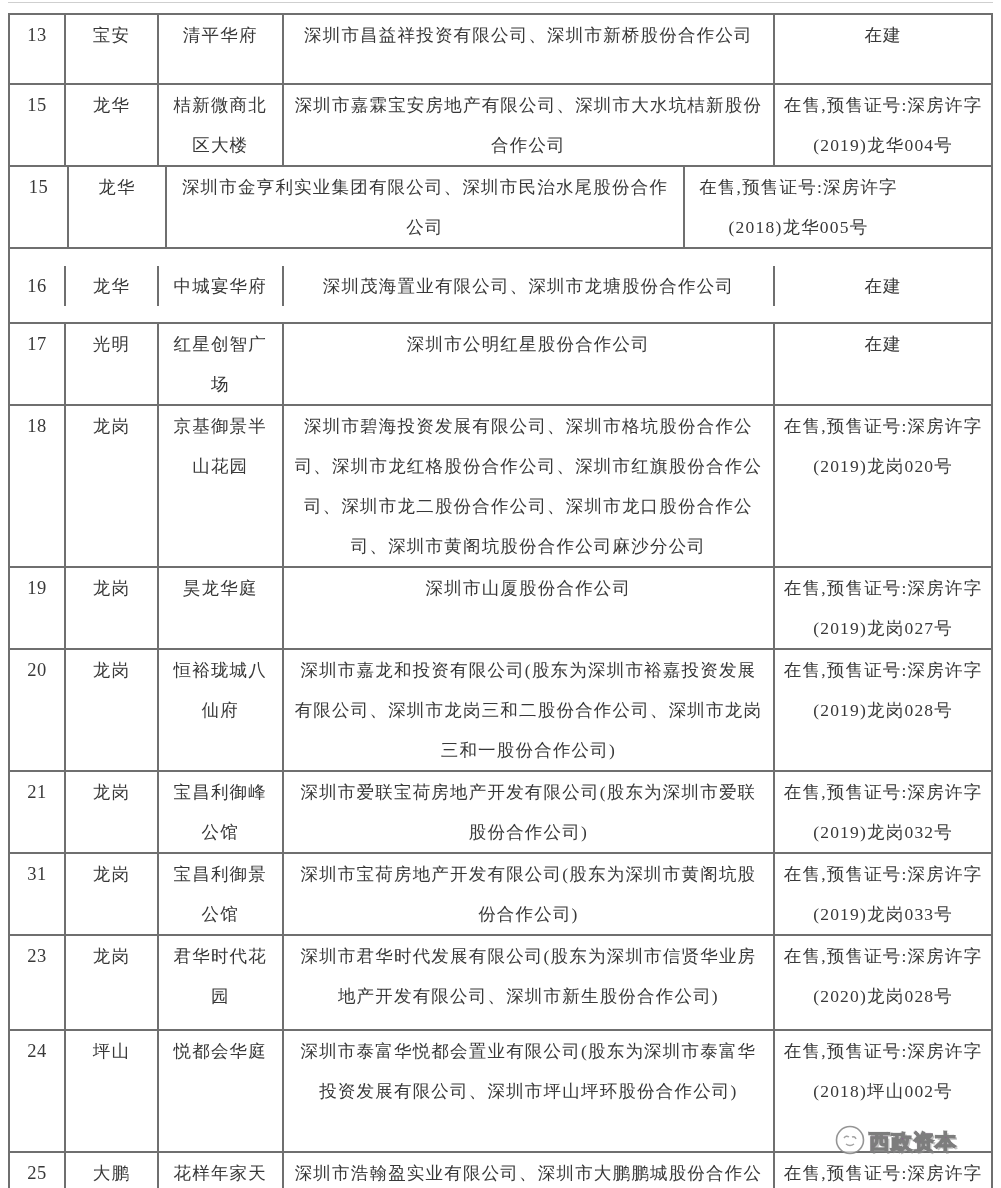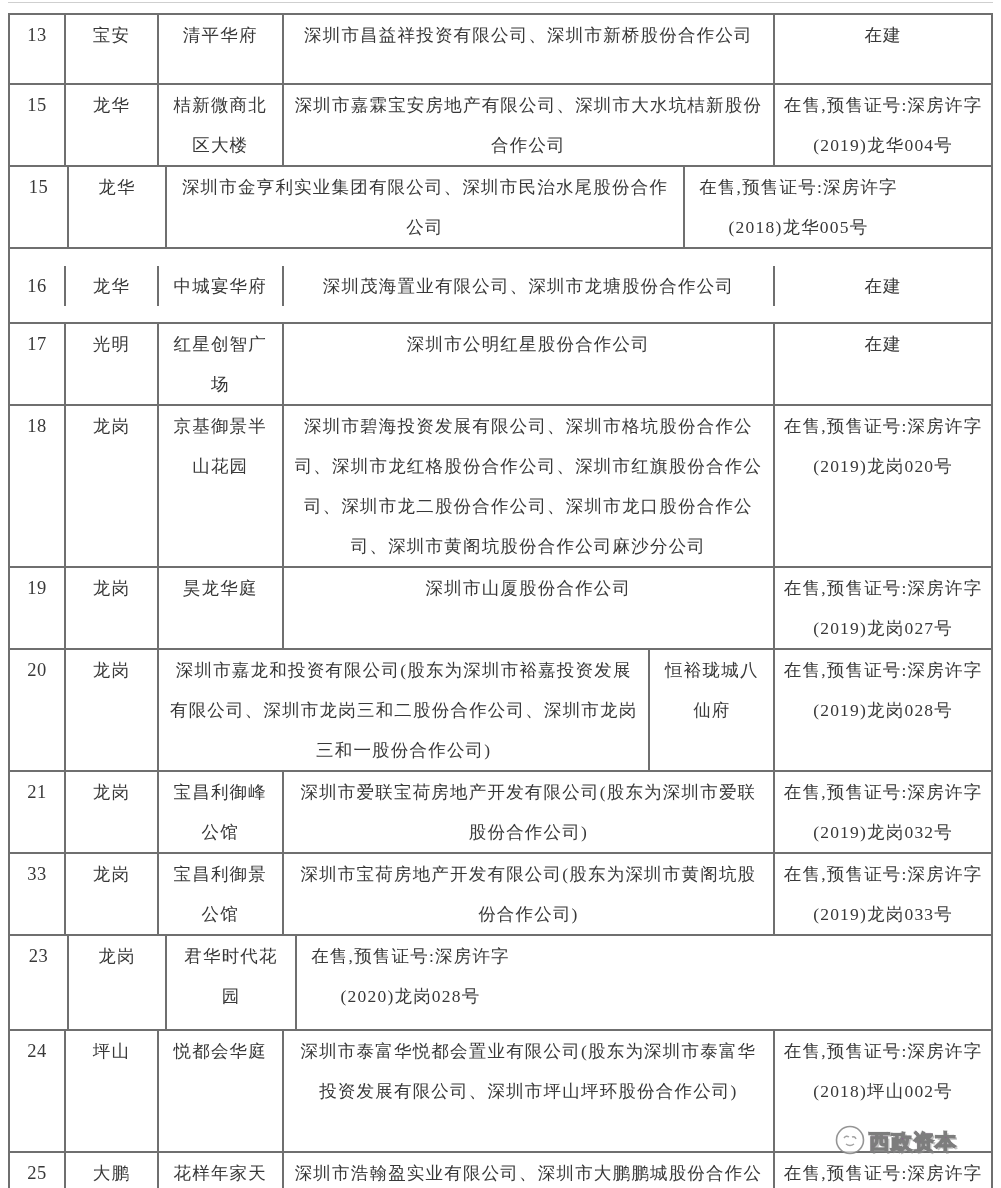--- a/index.html
+++ b/index.html
@@ -104,45 +104,46 @@
     <div class="cell c-no">19</div>
     <div class="cell c-district">龙岗</div>
     <div class="cell c-project">昊龙华庭</div>
     <div class="cell c-companies">深圳市山厦股份合作公司</div>
     <div class="cell c-status">在售,预售证号:深房许字(2019)龙岗027号</div>
   </div>
 
   <div class="row" style="min-height: 113px;">
     <div class="cell c-no">20</div>
     <div class="cell c-district">龙岗</div>
+    <div class="cell c-project">恒裕珑城八仙府</div>
     <div class="cell c-companies">深圳市嘉龙和投资有限公司(股东为深圳市裕嘉投资发展有限公司、深圳市龙岗三和二股份合作公司、深圳市龙岗三和一股份合作公司)</div>
-    <div class="cell c-project">恒裕珑城八仙府</div>
     <div class="cell c-status">在售,预售证号:深房许字(2019)龙岗028号</div>
   </div>
 
   <div class="row" style="min-height: 78px;">
     <div class="cell c-no">21</div>
     <div class="cell c-district">龙岗</div>
     <div class="cell c-project">宝昌利御峰公馆</div>
     <div class="cell c-companies">深圳市爱联宝荷房地产开发有限公司(股东为深圳市爱联股份合作公司)</div>
     <div class="cell c-status">在售,预售证号:深房许字(2019)龙岗032号</div>
   </div>
 
   <div class="row" style="min-height: 75px;">
-    <div class="cell c-no">33</div>
+    <div class="cell c-no">31</div>
     <div class="cell c-district">龙岗</div>
     <div class="cell c-project">宝昌利御景公馆</div>
     <div class="cell c-companies">深圳市宝荷房地产开发有限公司(股东为深圳市黄阁坑股份合作公司)</div>
     <div class="cell c-status">在售,预售证号:深房许字(2019)龙岗033号</div>
   </div>
 
   <div class="row" style="min-height: 95px;">
     <div class="cell c-no">23</div>
     <div class="cell c-district">龙岗</div>
     <div class="cell c-project">君华时代花园</div>
+    <div class="cell c-companies">深圳市君华时代发展有限公司(股东为深圳市信贤华业房地产开发有限公司、深圳市新生股份合作公司)</div>
     <div class="cell c-status">在售,预售证号:深房许字(2020)龙岗028号</div>
   </div>
 
   <div class="row" style="min-height: 122px;">
     <div class="cell c-no">24</div>
     <div class="cell c-district">坪山</div>
     <div class="cell c-project">悦都会华庭</div>
     <div class="cell c-companies">深圳市泰富华悦都会置业有限公司(股东为深圳市泰富华投资发展有限公司、深圳市坪山坪环股份合作公司)</div>
     <div class="cell c-status">在售,预售证号:深房许字(2018)坪山002号</div>
   </div>

